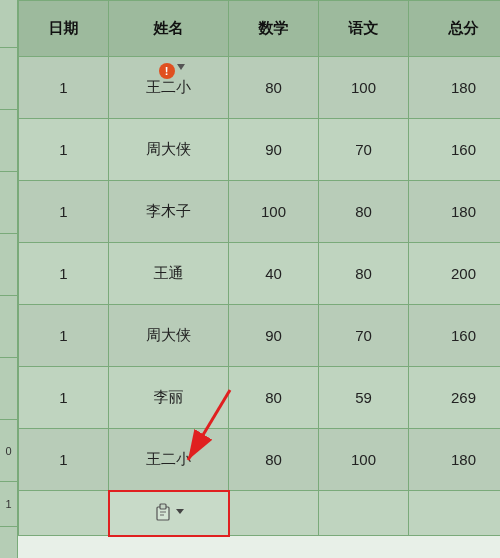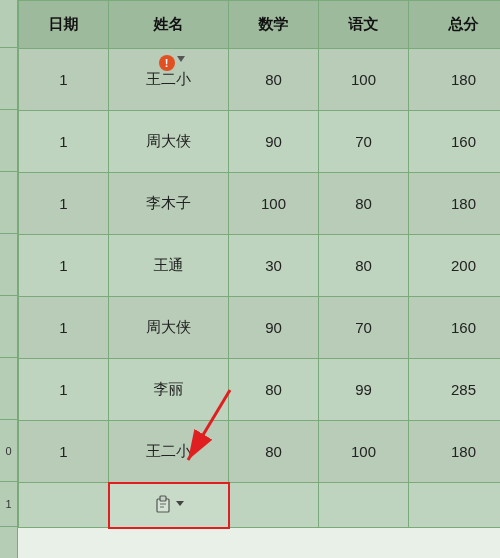--- a/index.html
+++ b/index.html
@@ -32,21 +32,21 @@
       height: 62px;
       vertical-align: middle;
       background: #b5cdb5;
       color: #222;
       font-size: 15px;
     }
 
     th {
       background: #9dba9d;
       font-weight: bold;
-      height: 48px;
+      height: 56px;
       font-size: 15px;
       color: #111;
     }
 
     col.col-date   { width: 90px; }
     col.col-name   { width: 120px; }
     col.col-math   { width: 90px; }
     col.col-chinese { width: 90px; }
     col.col-total  { width: 110px; }
 
@@ -195,39 +195,39 @@
           <td>1</td>
           <td>李木子</td>
           <td>100</td>
           <td>80</td>
           <td style="overflow:hidden;"><span>180</span></td>
         </tr>
 
         <tr>
           <td>1</td>
           <td>王通</td>
-          <td>30</td>
+          <td>40</td>
           <td>80</td>
           <td style="overflow:hidden;"><span>200</span></td>
         </tr>
 
         <tr>
           <td>1</td>
           <td>周大侠</td>
           <td>90</td>
           <td>70</td>
           <td style="overflow:hidden;"><span>160</span></td>
         </tr>
 
         <tr>
           <td>1</td>
           <td>李丽</td>
           <td>80</td>
-          <td>99</td>
-          <td style="overflow:hidden;"><span>285</span></td>
+          <td>59</td>
+          <td style="overflow:hidden;"><span>269</span></td>
         </tr>
 
         <tr>
           <td>1</td>
           <td>王二小</td>
           <td>80</td>
           <td>100</td>
           <td style="overflow:hidden;"><span>180</span></td>
         </tr>
 

